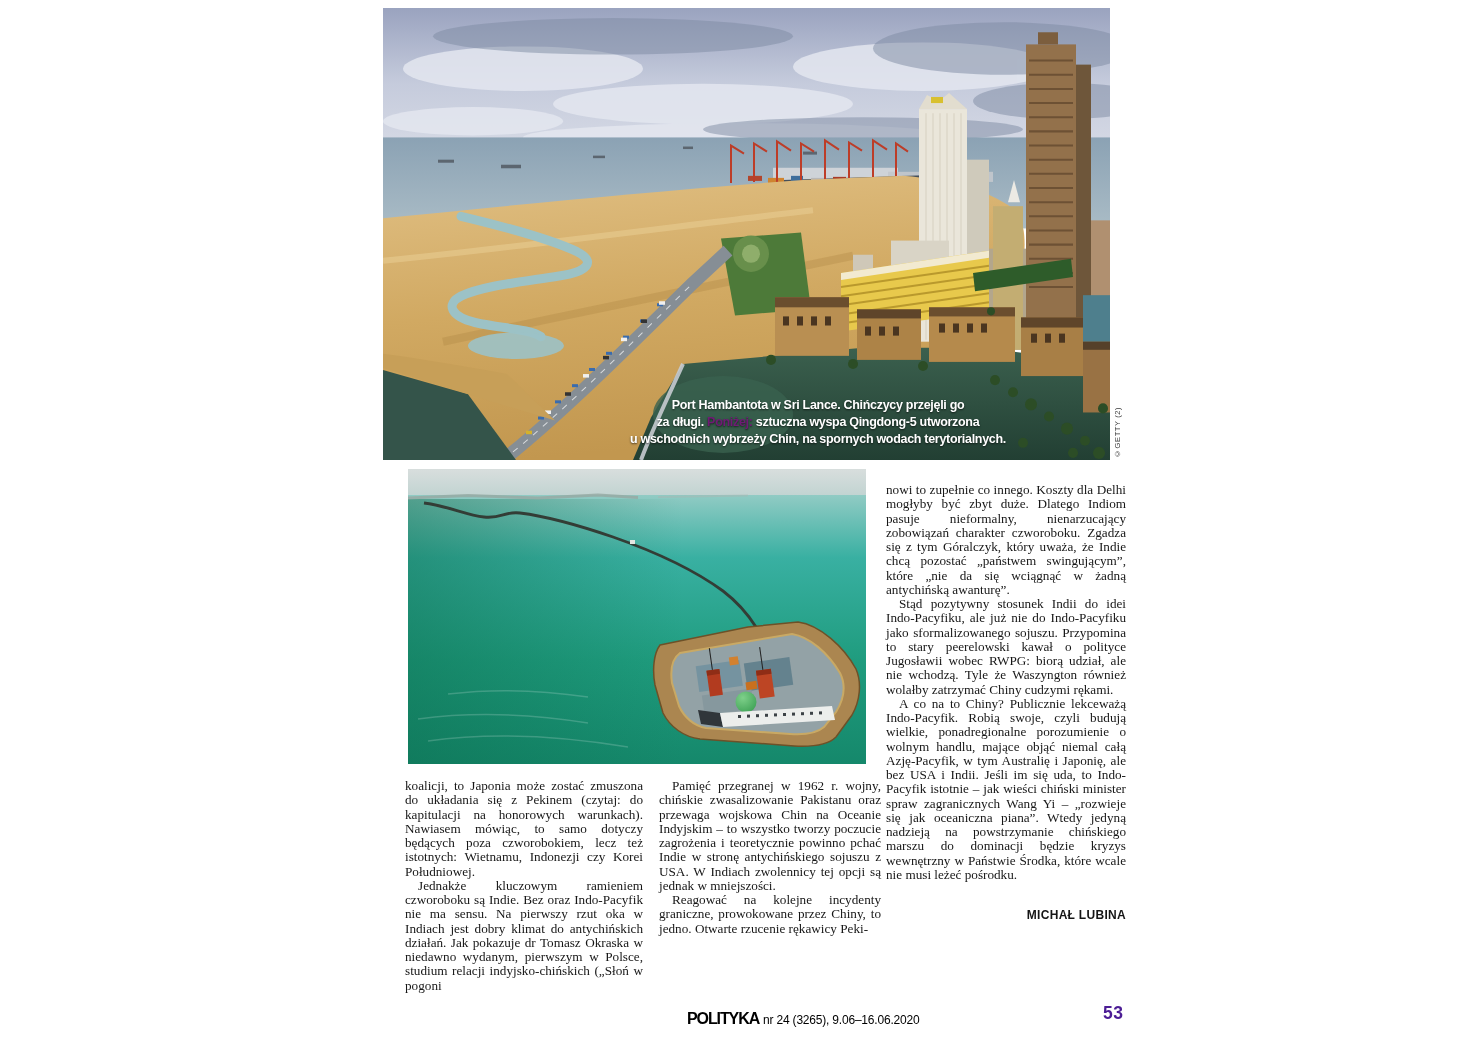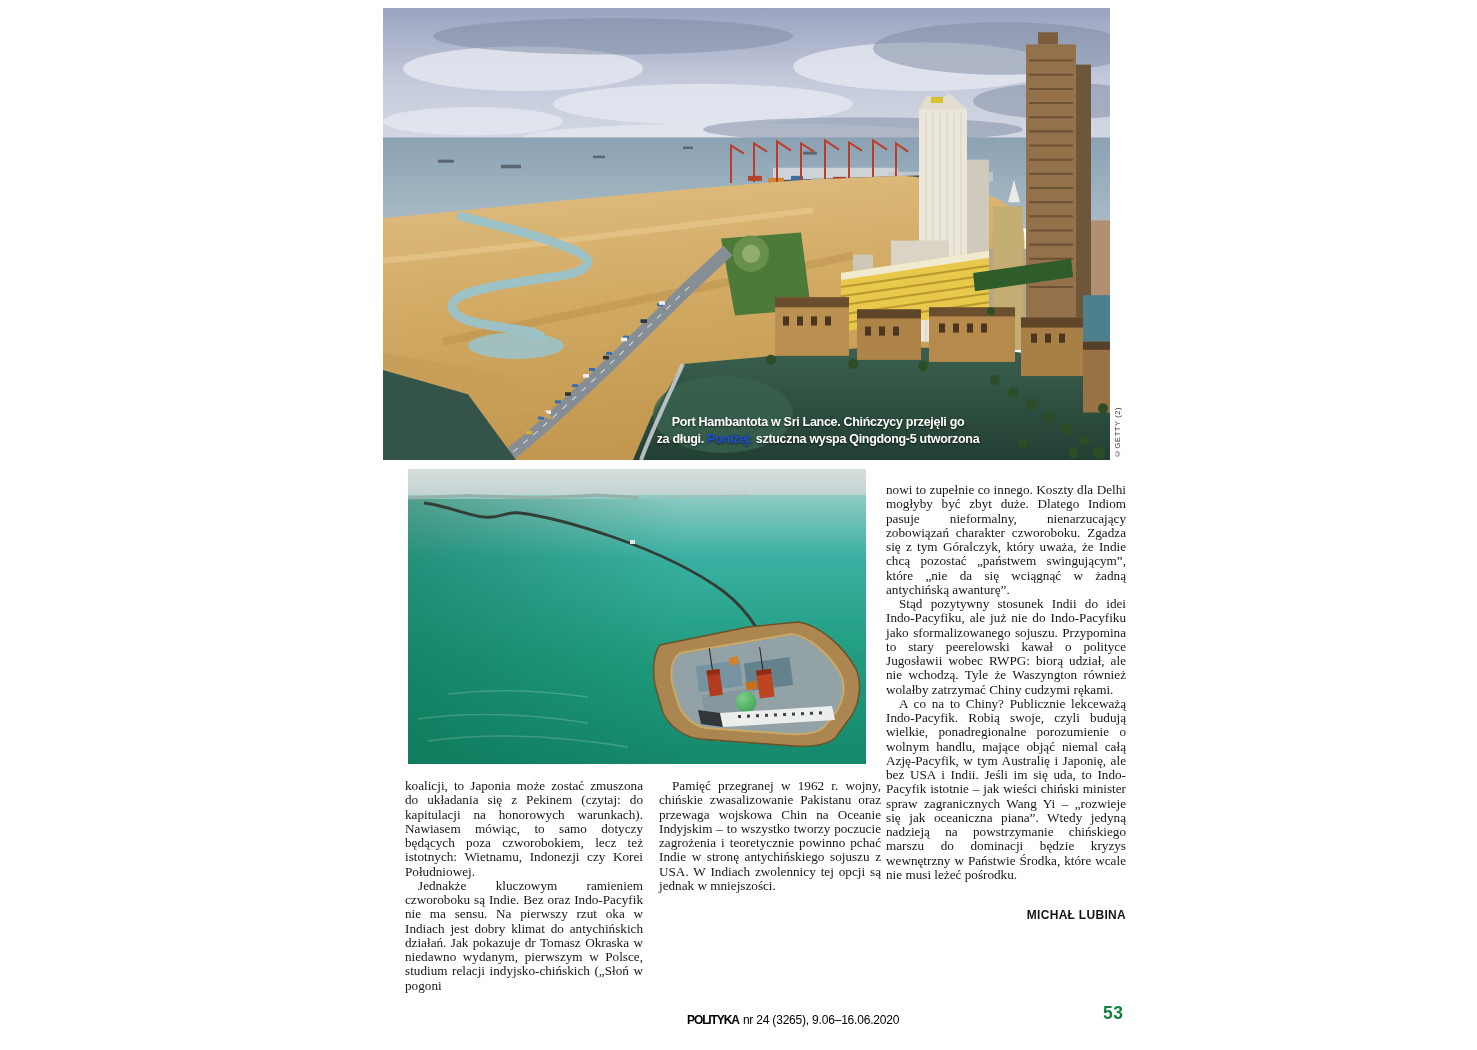--- a/index.html
+++ b/index.html
@@ -29,24 +29,24 @@
   .col-left  { left:405px; top:779px; width:238px; }
   .col-mid   { left:659px; top:779px; width:222px; }
   .col-right { left:886px; top:483px; width:240px; }
 
   .author { margin-top:26px; text-align:right; font-family:"Liberation Sans", sans-serif; color:#151515; }
   .author-name { font-weight:bold; font-size:12px; letter-spacing:0.3px; }
   .author-bio  { font-size:10.8px; line-height:13.6px; letter-spacing:-0.1px; }
 
   .footer { position:absolute; left:687px; top:1010px; white-space:nowrap;
             font-family:"Liberation Sans", sans-serif; color:#000; }
-  .logo  { font-weight:bold; font-size:12px; letter-spacing:-1.1px; }
+  .logo  { font-weight:bold; font-size:16px; letter-spacing:-1.1px; }
   .issue { font-size:12px; letter-spacing:-0.2px; margin-left:4px; }
   .pageno { position:absolute; left:1103px; top:1003px; font-family:"Liberation Sans", sans-serif;
-            font-weight:bold; font-size:17.5px; letter-spacing:0.5px; color:#15803d; }
+            font-weight:bold; font-size:17.5px; letter-spacing:0.5px; color:#4c1d95; }
 </style>
 </head>
 <body>
 
 <div class="page">
 
   <figure class="photo-top">
     <svg viewBox="0 0 727 447" preserveAspectRatio="none">
       <defs>
         <linearGradient id="gsky" x1="0" y1="0" x2="0" y2="1">
@@ -275,21 +275,22 @@
       </g>
 
       <g>
         <path d="M0,358 L85,382 L133,447 L0,447 Z" fill="#34544a"></path>
         <path d="M0,342 C45,348 90,356 124,362 L172,408 C140,398 108,390 86,382 L0,356 Z" fill="#c79f58"></path>
       </g>
     </svg>
 
     <figcaption class="caption">
       <div>Port Hambantota w Sri Lance. Chińczycy przejęli go</div>
-      <div><span>za długi. </span><span class="cap-accent" style="color: #1d4ed8;">Poniżej:</span><span> sztuczna wyspa Qingdong-5 utworzona</span></div>
+      <div><span>za długi. </span><span class="cap-accent" style="color: #701a75;">Poniżej:</span><span> sztuczna wyspa Qingdong-5 utworzona</span></div>
+      <div>u wschodnich wybrzeży Chin, na spornych wodach terytorialnych.</div>
     </figcaption>
   </figure>
 
   <div class="photo-credit">©GETTY (2)</div>
 
   <figure class="photo-island">
     <svg viewBox="0 0 458 295" preserveAspectRatio="none">
       <defs>
         <linearGradient id="gsea2" x1="0" y1="0" x2="0" y2="1">
           <stop offset="0" stop-color="#b5d6d2"></stop>
@@ -361,20 +362,21 @@
     </svg>
   </figure>
 
   <div class="col col-left">
     <p>koalicji, to Japonia może zostać zmuszona do układania się z Pekinem (czytaj: do kapitulacji na honorowych warunkach). Nawiasem mówiąc, to samo dotyczy będących poza czworobokiem, lecz też istotnych: Wietnamu, Indonezji czy Korei Południowej.</p>
     <p class="ind">Jednakże kluczowym ramieniem czworoboku są Indie. Bez oraz Indo-Pacyfik nie ma sensu. Na pierwszy rzut oka w Indiach jest dobry klimat do antychińskich działań. Jak pokazuje dr Tomasz Okraska w niedawno wydanym, pierwszym w Polsce, studium relacji indyjsko-chińskich („Słoń w pogoni</p>
   </div>
 
   <div class="col col-mid">
     <p class="ind">Pamięć przegranej w 1962 r. wojny, chińskie zwasalizowanie Pakistanu oraz przewaga wojskowa Chin na Oceanie Indyjskim – to wszystko tworzy poczucie zagrożenia i teoretycznie powinno pchać Indie w stronę antychińskiego sojuszu z USA. W Indiach zwolennicy tej opcji są jednak w mniejszości.</p>
+    <p class="ind">Reagować na kolejne incydenty graniczne, prowokowane przez Chiny, to jedno. Otwarte rzucenie rękawicy Peki-</p>
   </div>
 
   <div class="col col-right">
     <p>nowi to zupełnie co innego. Koszty dla Delhi mogłyby być zbyt duże. Dlatego Indiom pasuje nieformalny, nienarzucający zobowiązań charakter czworoboku. Zgadza się z tym Góralczyk, który uważa, że Indie chcą pozostać „państwem swingującym”, które „nie da się wciągnąć w żadną antychińską awanturę”.</p>
     <p class="ind">Stąd pozytywny stosunek Indii do idei Indo-Pacyfiku, ale już nie do Indo-Pacyfiku jako sformalizowanego sojuszu. Przypomina to stary peerelowski kawał o polityce Jugosławii wobec RWPG: biorą udział, ale nie wchodzą. Tyle że Waszyngton również wolałby zatrzymać Chiny cudzymi rękami.</p>
     <p class="ind">A co na to Chiny? Publicznie lekceważą Indo-Pacyfik. Robią swoje, czyli budują wielkie, ponadregionalne porozumienie o wolnym handlu, mające objąć niemal całą Azję-Pacyfik, w tym Australię i Japonię, ale bez USA i Indii. Jeśli im się uda, to Indo-Pacyfik istotnie – jak wieści chiński minister spraw zagranicznych Wang Yi – „rozwieje się jak oceaniczna piana”. Wtedy jedyną nadzieją na powstrzymanie chińskiego marszu do dominacji będzie kryzys wewnętrzny w Państwie Środka, które wcale nie musi leżeć pośrodku.</p>
     <div class="author">
       <div class="author-name">MICHAŁ LUBINA</div>
     </div>
   </div>

